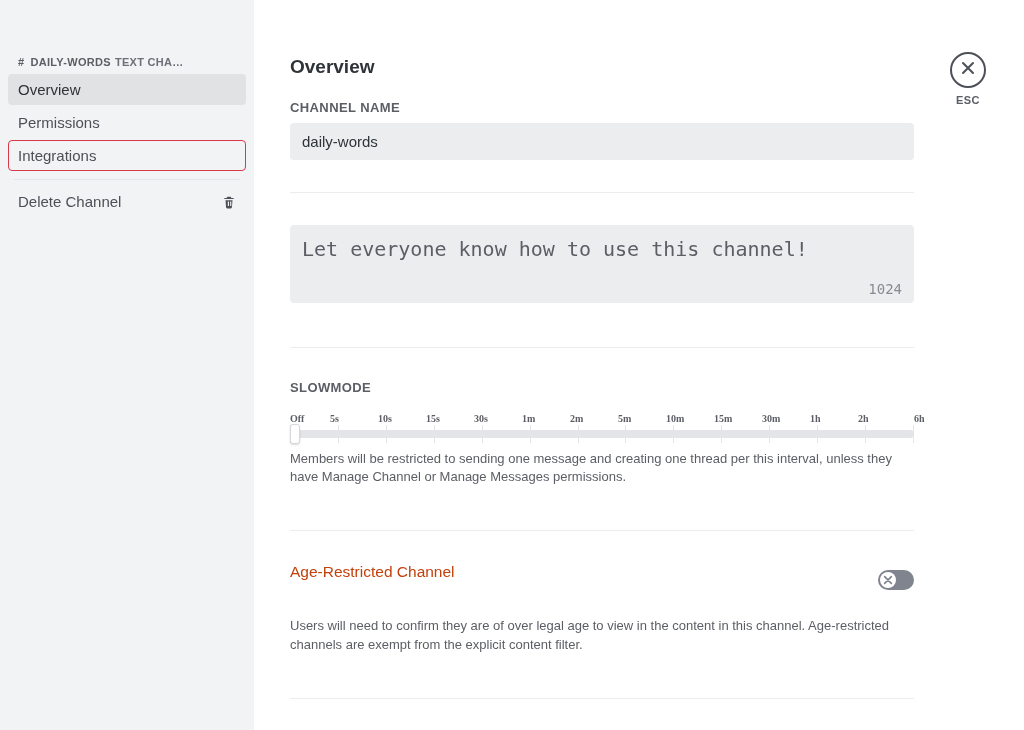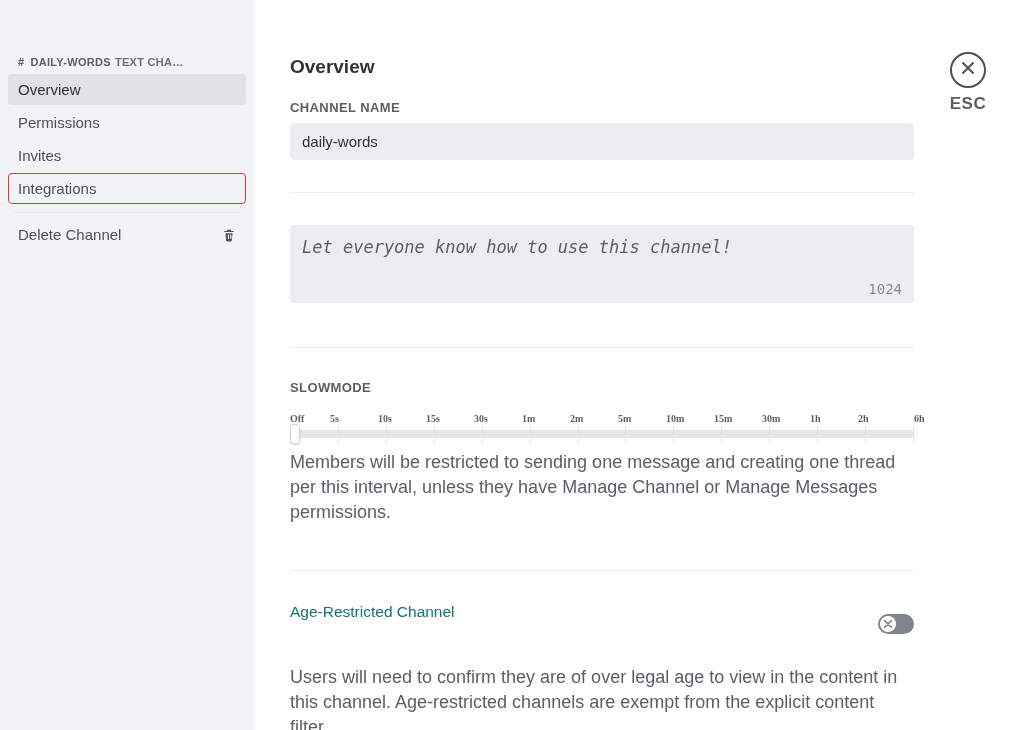--- a/index.html
+++ b/index.html
@@ -102,26 +102,25 @@
   color: #2e3338;
   outline: none;
 }
 .textarea-wrap { position: relative; }
 .textarea {
   width: 100%;
   background: #ebedef;
   border: none;
   border-radius: 4px;
   padding: 12px 12px 30px 12px;
-  font-size: 17px;
+  font-size: 20px;
   color: #2e3338;
   outline: none;
   resize: none;
   height: 78px;
-  font-style: italic;
 }
 .textarea::placeholder { color: #5c5e65; }
 .char-count {
   position: absolute;
   right: 12px;
   bottom: 10px;
   font-size: 14px;
   color: #888c92;
   font-family: ui-monospace, monospace;
 }
@@ -160,35 +159,35 @@
 .slider-thumb {
   position: absolute;
   left: 0; top: -6px;
   width: 10px; height: 20px;
   background: #fff;
   border: 1px solid #d5d7da;
   border-radius: 3px;
   box-shadow: 0 1px 2px rgba(0,0,0,0.15);
 }
 .help-text {
-  font-size: 18px;
+  font-size: 13px;
   color: #5c5e65;
   line-height: 1.4;
 }
 .row {
   display: flex;
   align-items: center;
   justify-content: space-between;
   gap: 16px;
 }
 .row-title {
   font-size: 15.5px;
   font-weight: 500;
-  color: #0f766e;
-  margin-bottom: 24px;
+  color: #c2410c;
+  margin-bottom: 16px;
 }
 .toggle {
   width: 36px; height: 20px;
   border-radius: 12px;
   background: #80848e;
   position: relative;
   flex-shrink: 0;
   cursor: pointer;
 }
 .toggle-knob {
@@ -210,21 +209,21 @@
 .close-btn {
   width: 36px; height: 36px;
   border: 2px solid #4e5058;
   border-radius: 50%;
   display: flex; align-items: center; justify-content: center;
   margin: 0 auto 6px auto;
   cursor: pointer;
   background: #fff;
 }
 .close-label {
-  font-size: 17px;
+  font-size: 11px;
   font-weight: 700;
   color: #5c5e65;
   letter-spacing: 0.5px;
 }
 </style>
 </head>
 <body>
 
 <div class="viewport">
 
@@ -233,23 +232,20 @@
       <span class="hash">#</span>
       <span class="channel">DAILY-WORDS</span>
       <span class="suffix">TEXT CHA…</span>
     </div>
 
     <div class="side-item selected">
       <span>Overview</span>
     </div>
     <div class="side-item">
       <span>Permissions</span>
-    </div>
-    <div class="side-item">
-      <span>Invites</span>
     </div>
     <div class="side-item highlighted">
       <span>Integrations</span>
     </div>
 
     <div class="side-divider"></div>
 
     <div class="side-item">
       <span>Delete Channel</span>
       <span class="trash-icon">

